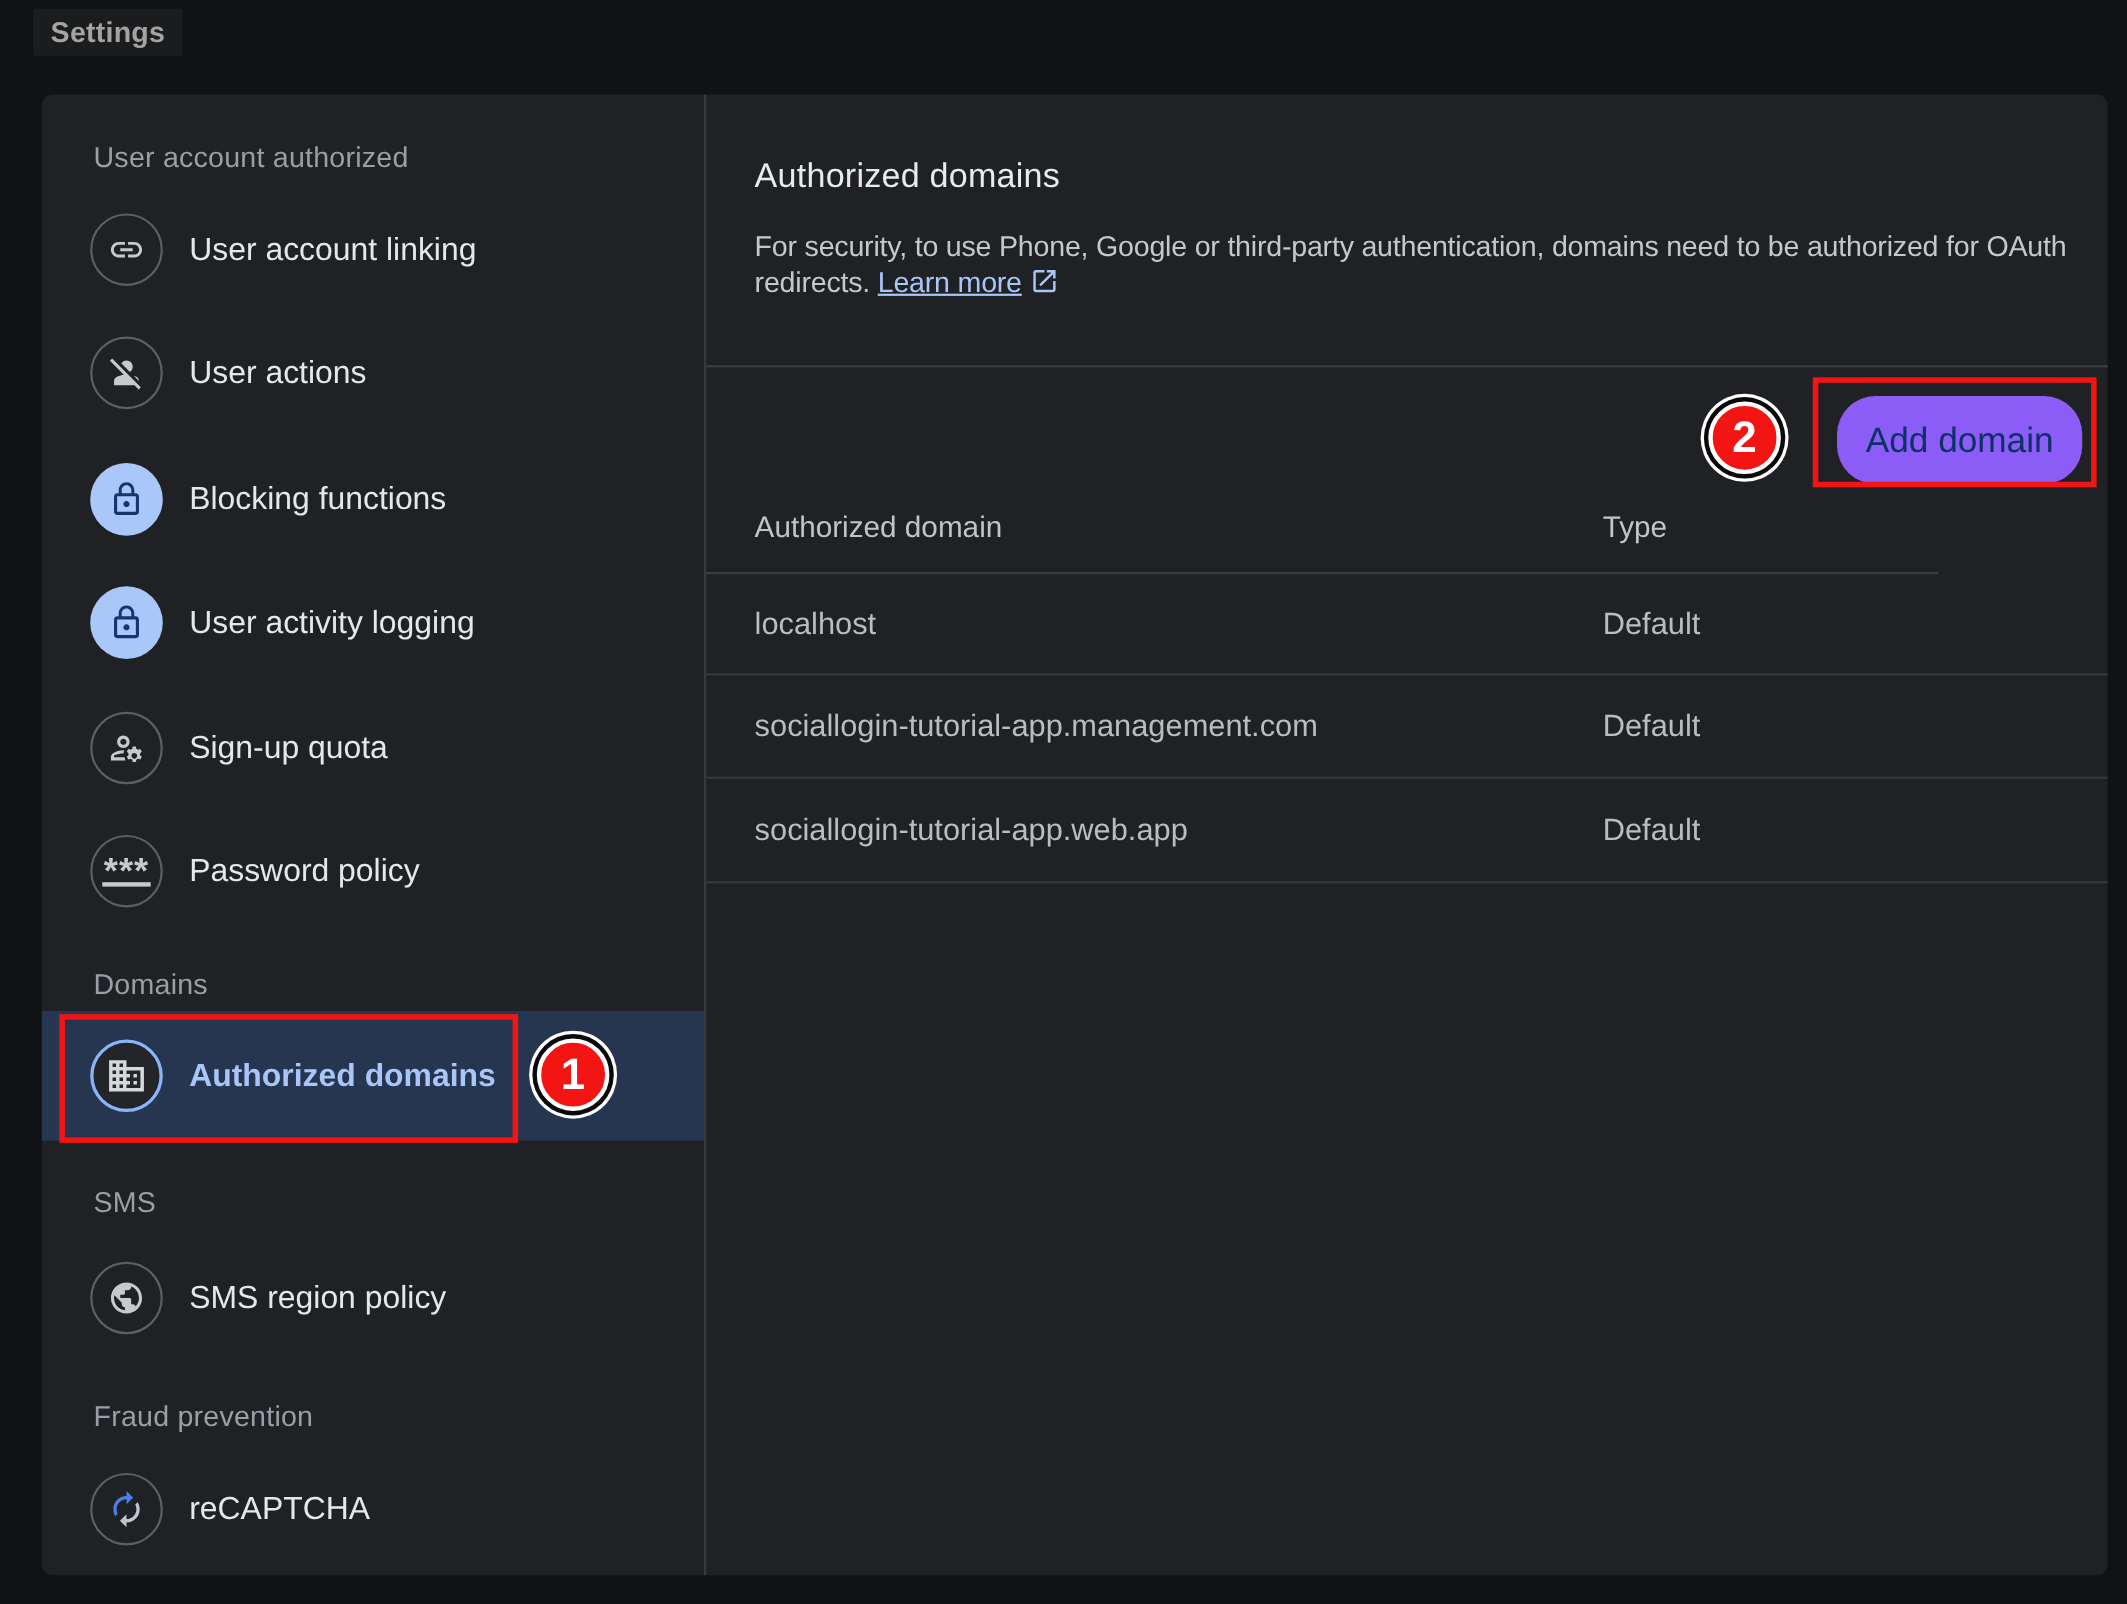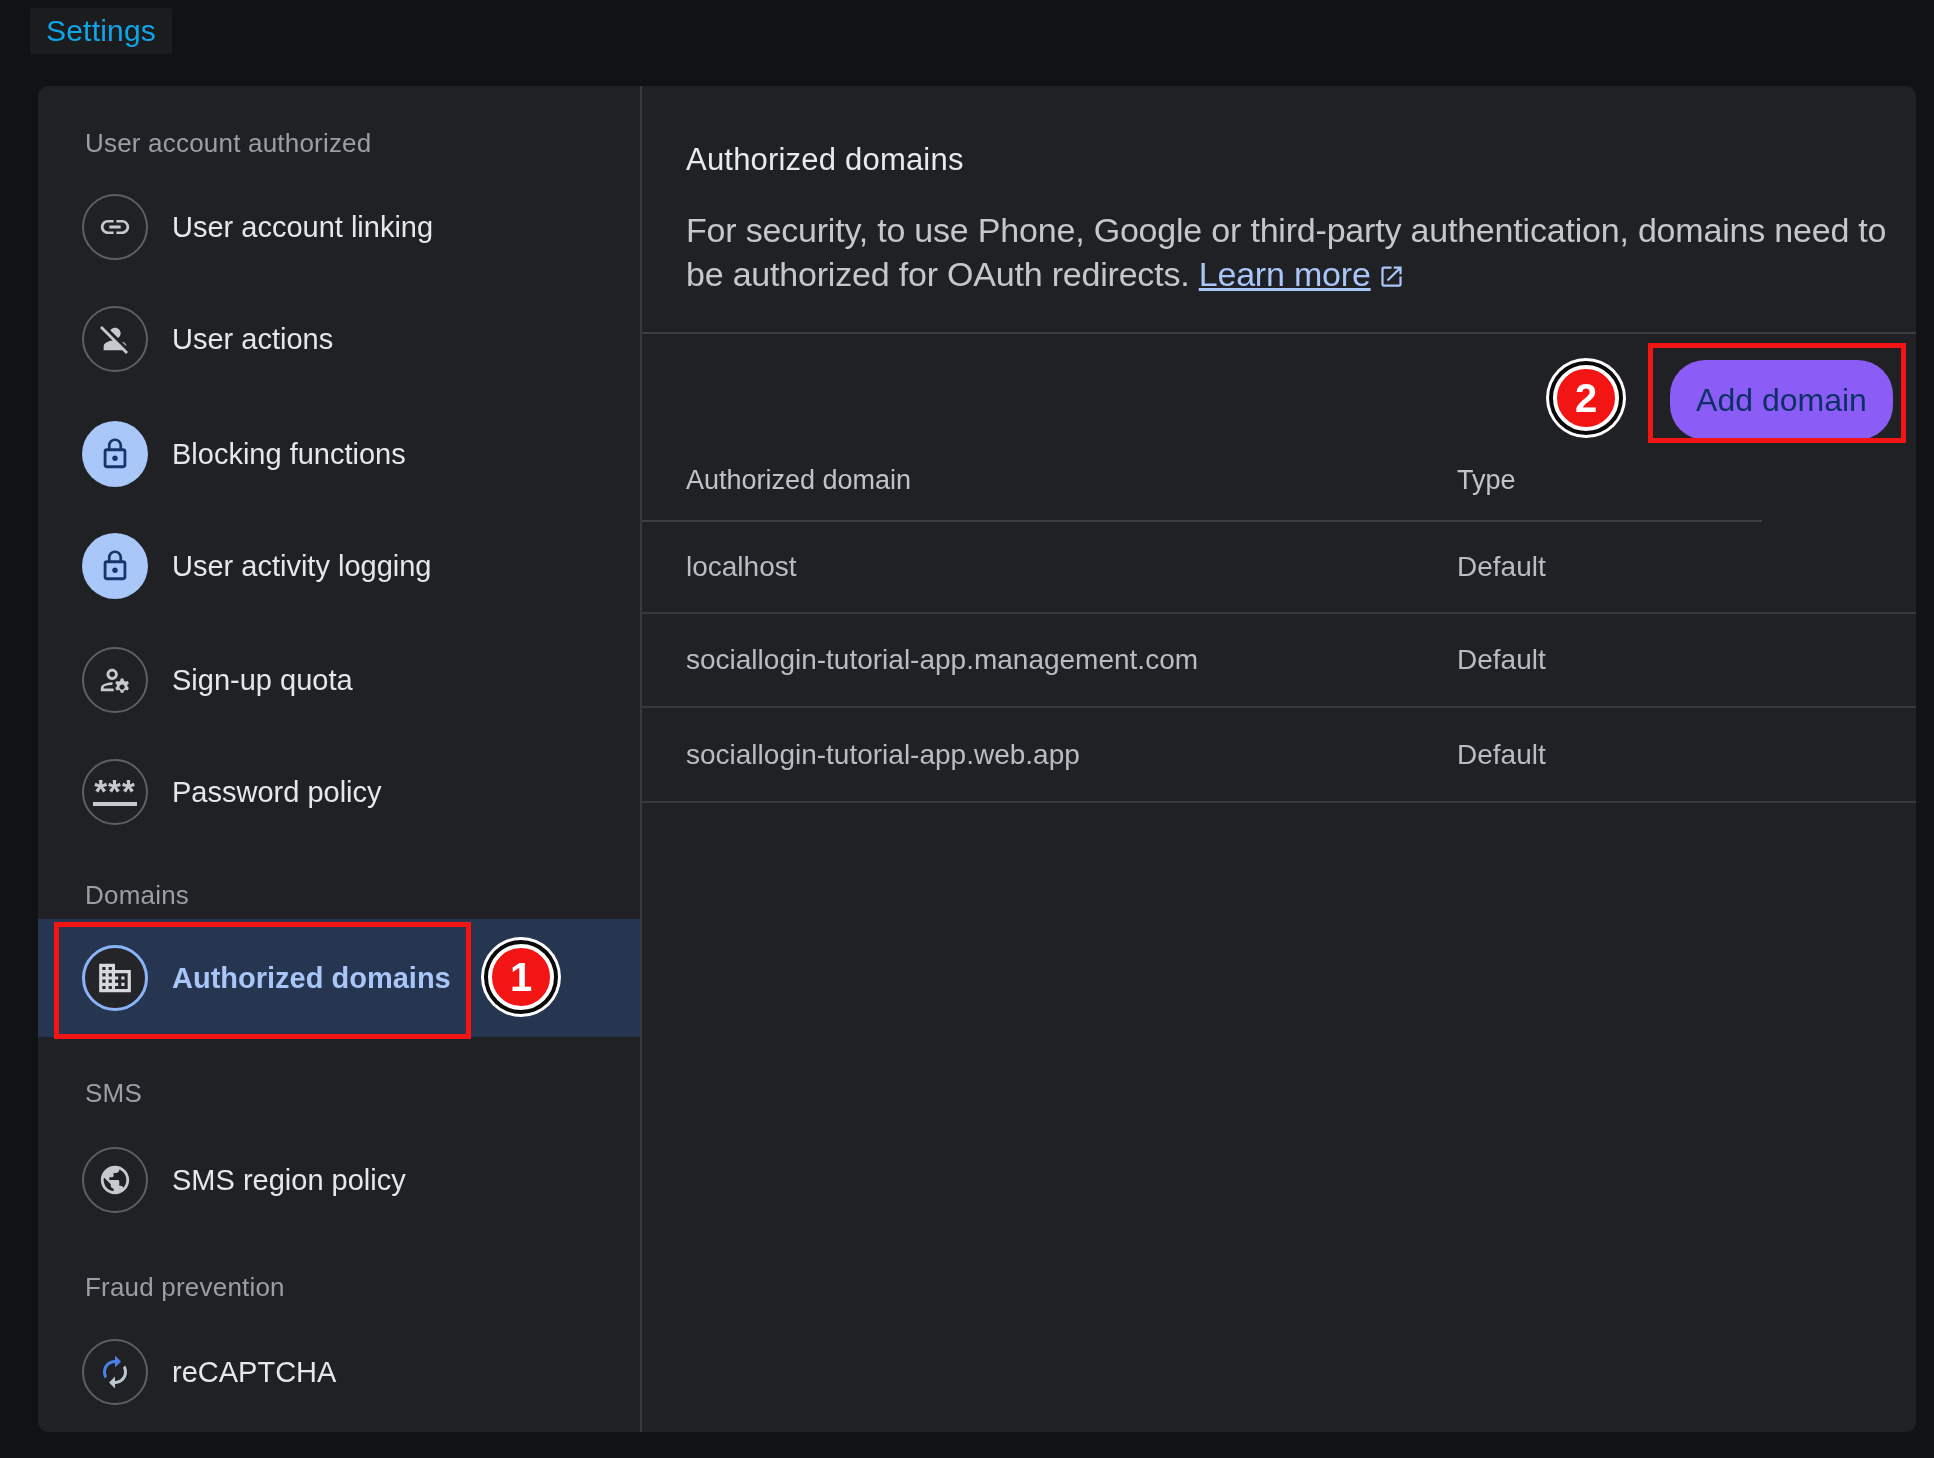--- a/index.html
+++ b/index.html
@@ -7,21 +7,21 @@
     width:1934px;height:1458px;position:relative;overflow:hidden;
     background:#111214;
     font-family:"Liberation Sans", sans-serif;
     -webkit-font-smoothing:antialiased;
   }
   
   .page-title{
     position:absolute;left:30px;top:8px;
     background:#1b1c1e;border-radius:3px;
     padding:6px 16px;
-    color:#0ea5e9;font-size:30px;font-weight:400;letter-spacing:.2px;
+    color:#a3a3a3;font-size:26px;font-weight:700;letter-spacing:.2px;
   }
   
   .panel{
     position:absolute;left:38px;top:86px;width:1878px;height:1346px;
     background:#202124;border-radius:10px;
   }
   
   .sidebar{position:absolute;left:0;top:0;width:602px;height:1346px;}
   .v-divider{position:absolute;left:602px;top:0;width:2px;height:1346px;background:#38393c;}
   .section-label{
@@ -54,21 +54,21 @@
   }
   .glyph-asterisks::before{content:"***";position:relative;top:7px;}
   
   .main{position:absolute;left:604px;top:0;width:1274px;height:1346px;}
   .main-heading{
     position:absolute;left:44px;top:56px;
     color:#e8eaed;font-size:31px;font-weight:500;letter-spacing:.2px;
   }
   .main-desc{
     position:absolute;left:44px;top:122px;width:1232px;
-    color:#c5c8cb;font-size:34px;line-height:44px;letter-spacing:-0.2px;
+    color:#c5c8cb;font-size:26px;line-height:32px;letter-spacing:-0.2px;
   }
   .learn-more{
     color:#a9c6f8;text-decoration:underline;cursor:pointer;
   }
   .ext-icon{vertical-align:-4px;margin-left:7px;}
   .h-divider{position:absolute;left:0;width:1274px;height:2px;background:#3b3d40;}
   .add-domain-btn{
     position:absolute;left:1028px;top:274px;width:223px;height:80px;
     background:#8b5cf6;border:none;border-radius:35px;
     color:#0d3166;font-size:32px;font-weight:500;

